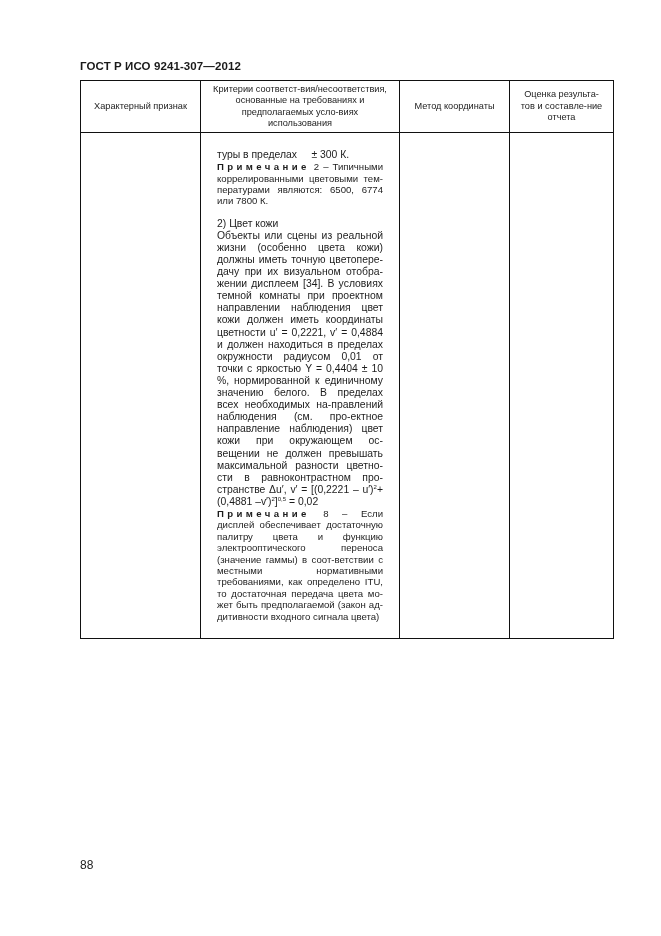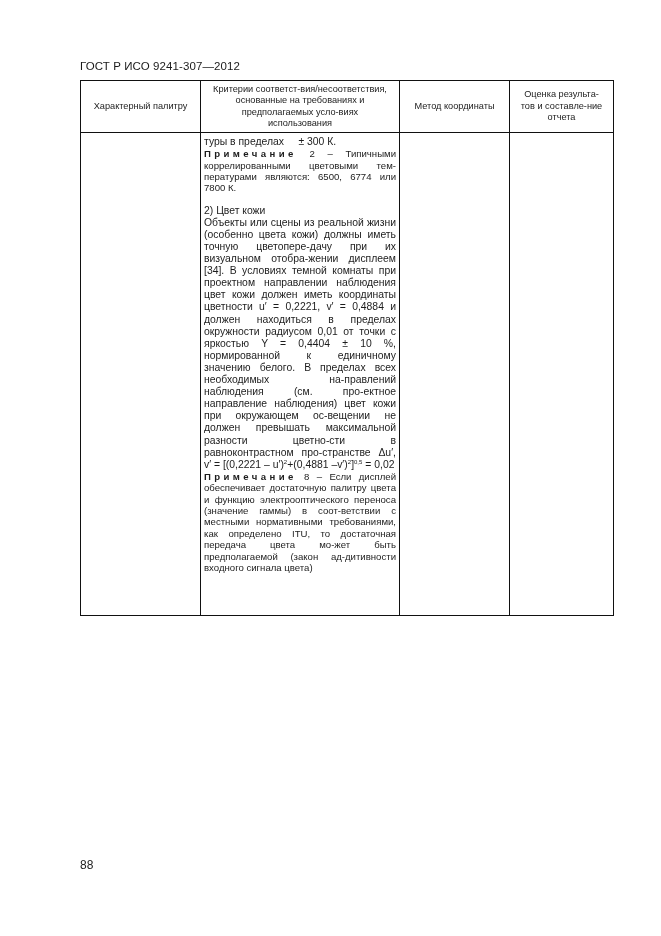--- a/index.html
+++ b/index.html
@@ -2,30 +2,30 @@
 <html><head>
 <meta charset="utf-8">
 <style>
   html, body { margin: 0; padding: 0; }
   body {
     width: 661px; height: 936px; background: #ffffff; position: relative;
     font-family: "Liberation Sans", sans-serif; color: #1a1a1a; overflow: hidden;
   }
   .doc-header {
     position: absolute; left: 80px; top: 60px;
-    font-size: 11.5px; font-weight: normal; letter-spacing: 0.1px;
+    font-size: 11.5px; font-weight: bold; letter-spacing: 0.1px;
   }
   table.spec {
     position: absolute; left: 80px; top: 80px; width: 533px;
     border-collapse: collapse; table-layout: fixed;
     border: 1.6px solid #111;
   }
   table.spec th, table.spec td {
     border-left: 1.3px solid #111; border-right: 1.3px solid #111;
-    padding: 3px; vertical-align: top;
+    padding: 16px; vertical-align: top;
   }
   table.spec th {
     font-weight: normal; font-size: 9.2px; line-height: 11.4px;
     text-align: center; vertical-align: middle; height: 49px;
     border-bottom: 1.6px solid #111; padding: 1px 8px; color: #222;
   }
   .col1 { width: 120px; } .col2 { width: 199px; } .col3 { width: 110px; } .col4 { width: 104px; }
   td.content { padding: 2px 5px 3px 5px; }
   .p {
     margin: 0; text-align: justify; text-align-last: left;
@@ -46,21 +46,21 @@
 
 <table class="spec">
   <colgroup>
     <col class="col1">
       <col class="col2">
       <col class="col3">
       <col class="col4">
   </colgroup>
   <thead>
     <tr>
-      <th>Характерный палитру</th>
+      <th>Характерный признак</th>
       <th>Критерии соответст-вия/несоответствия, основанные на требованиях и предполагаемых усло-виях использования</th>
       <th>Метод координаты</th>
       <th>Оценка результа-тов и составле-ние отчета</th>
     </tr>
   </thead>
   <tbody>
     <tr style="height:483px;">
       <td></td>
       <td class="content">
         <p class="p main" style="white-space:pre;">туры в пределах     ± 300 К.</p>

